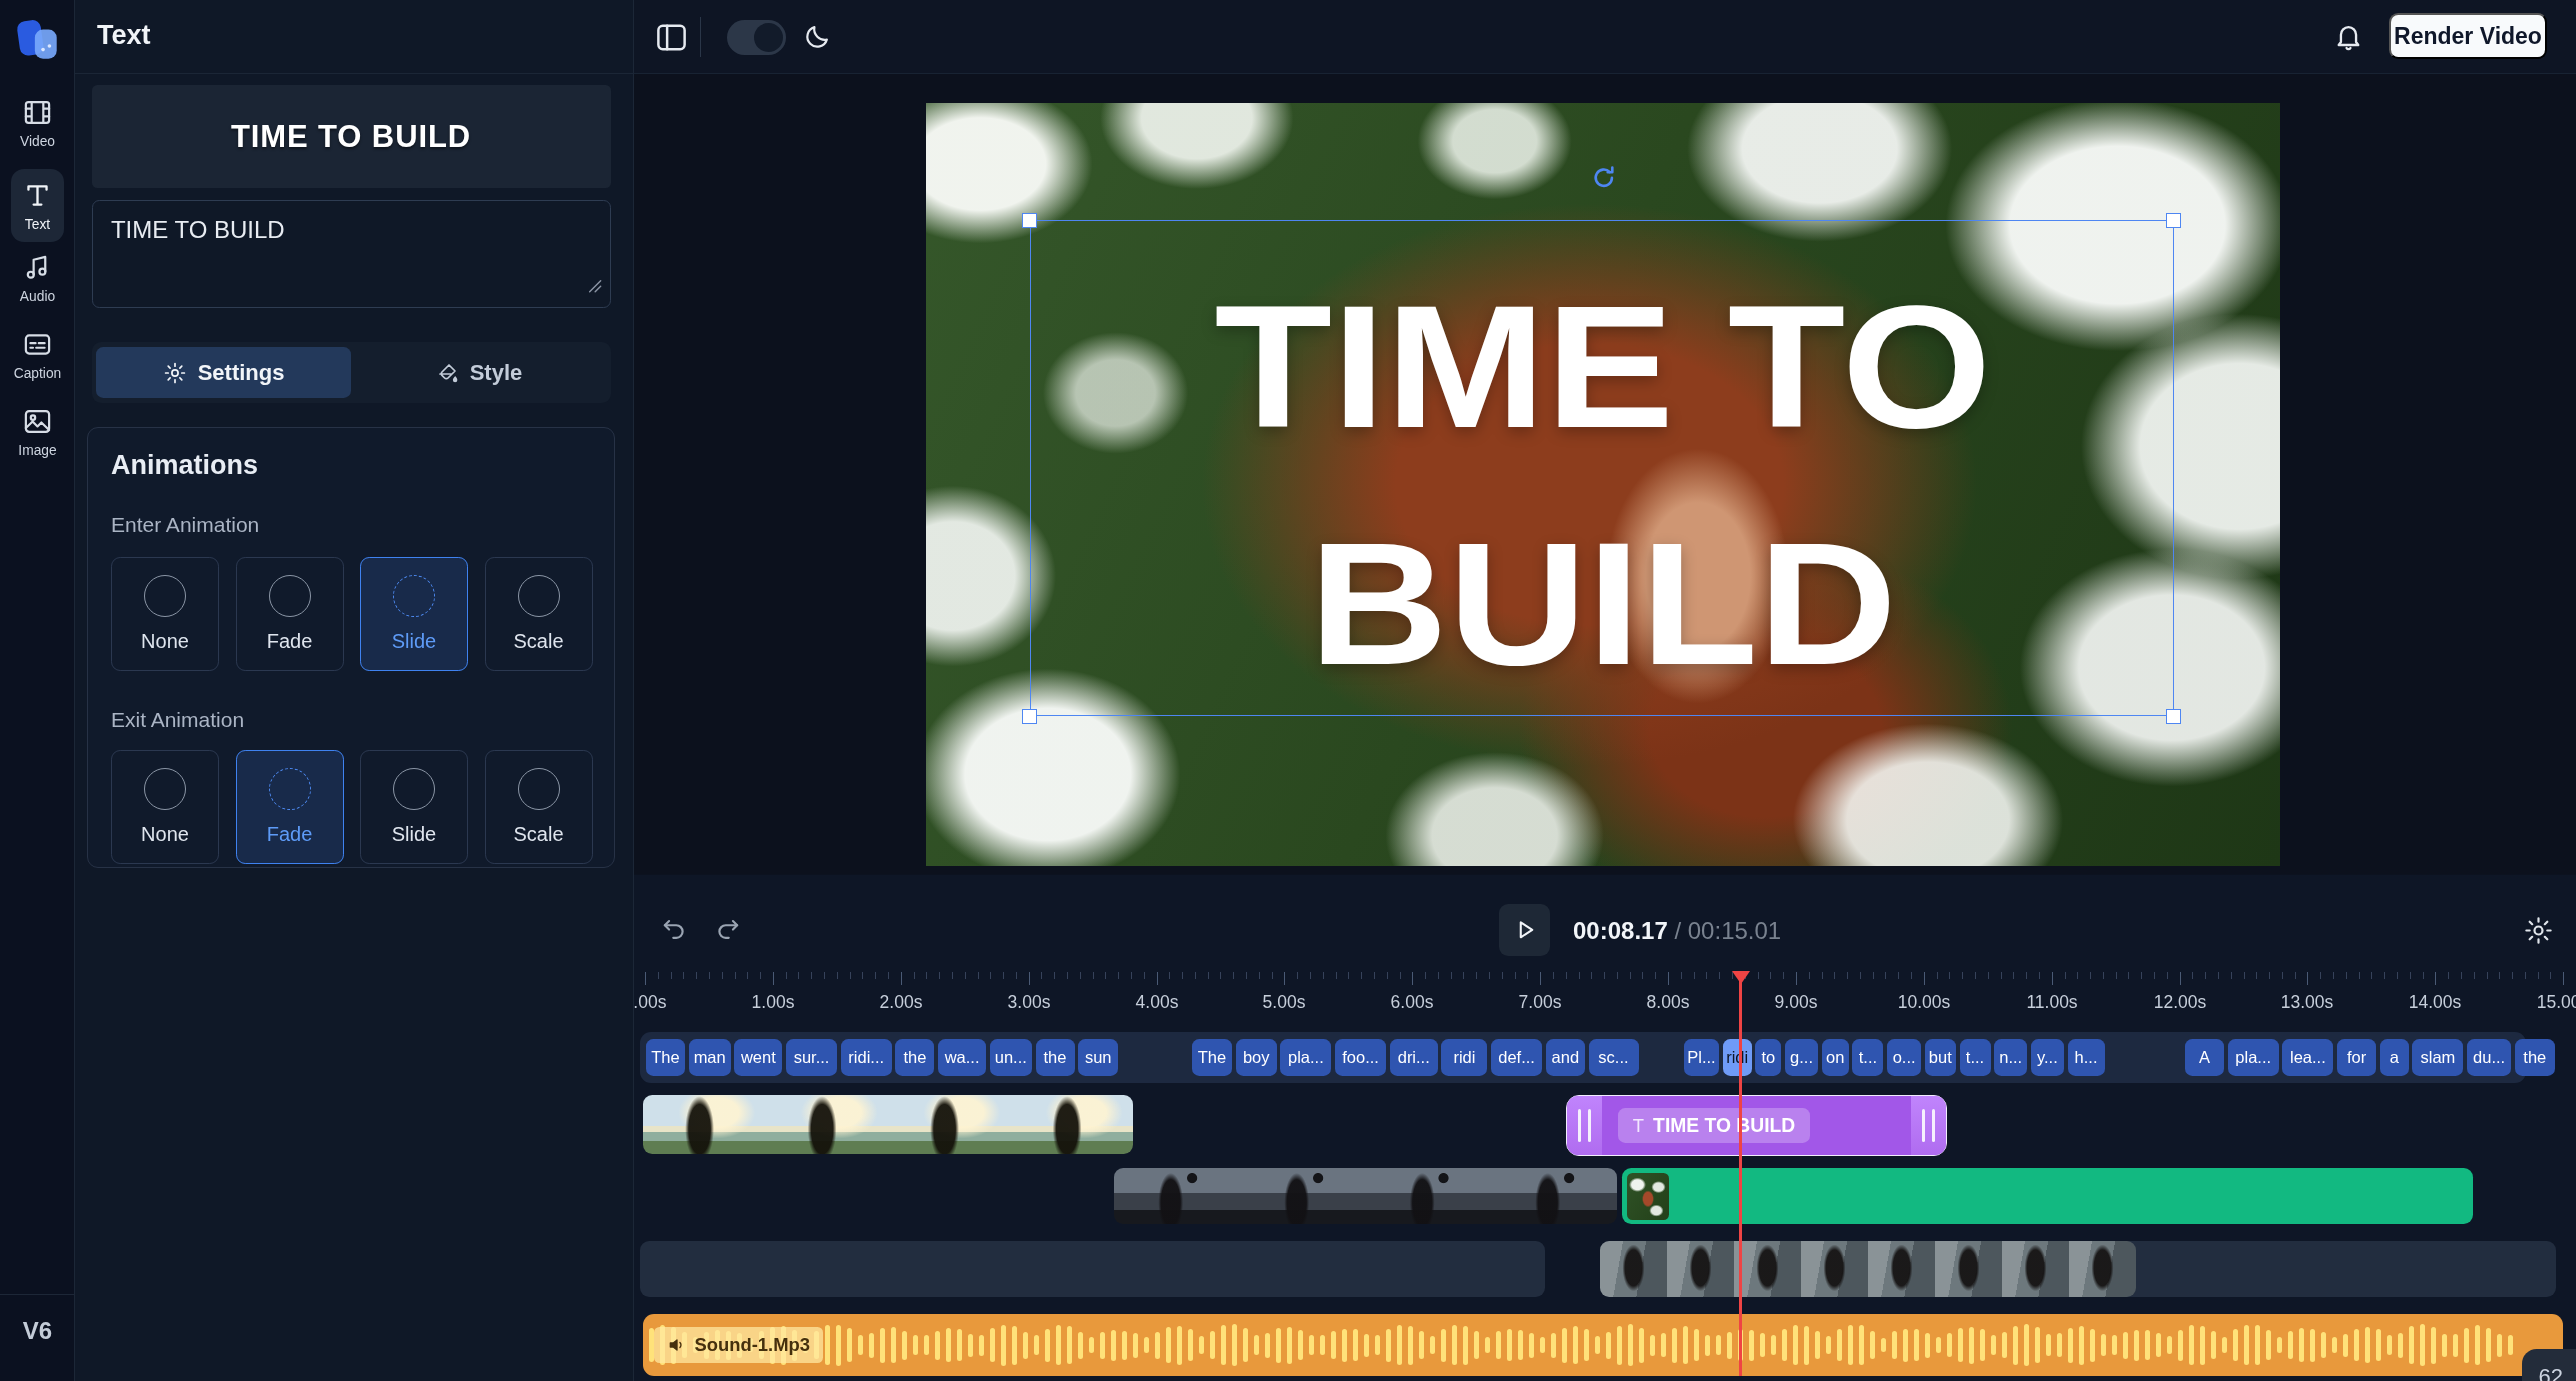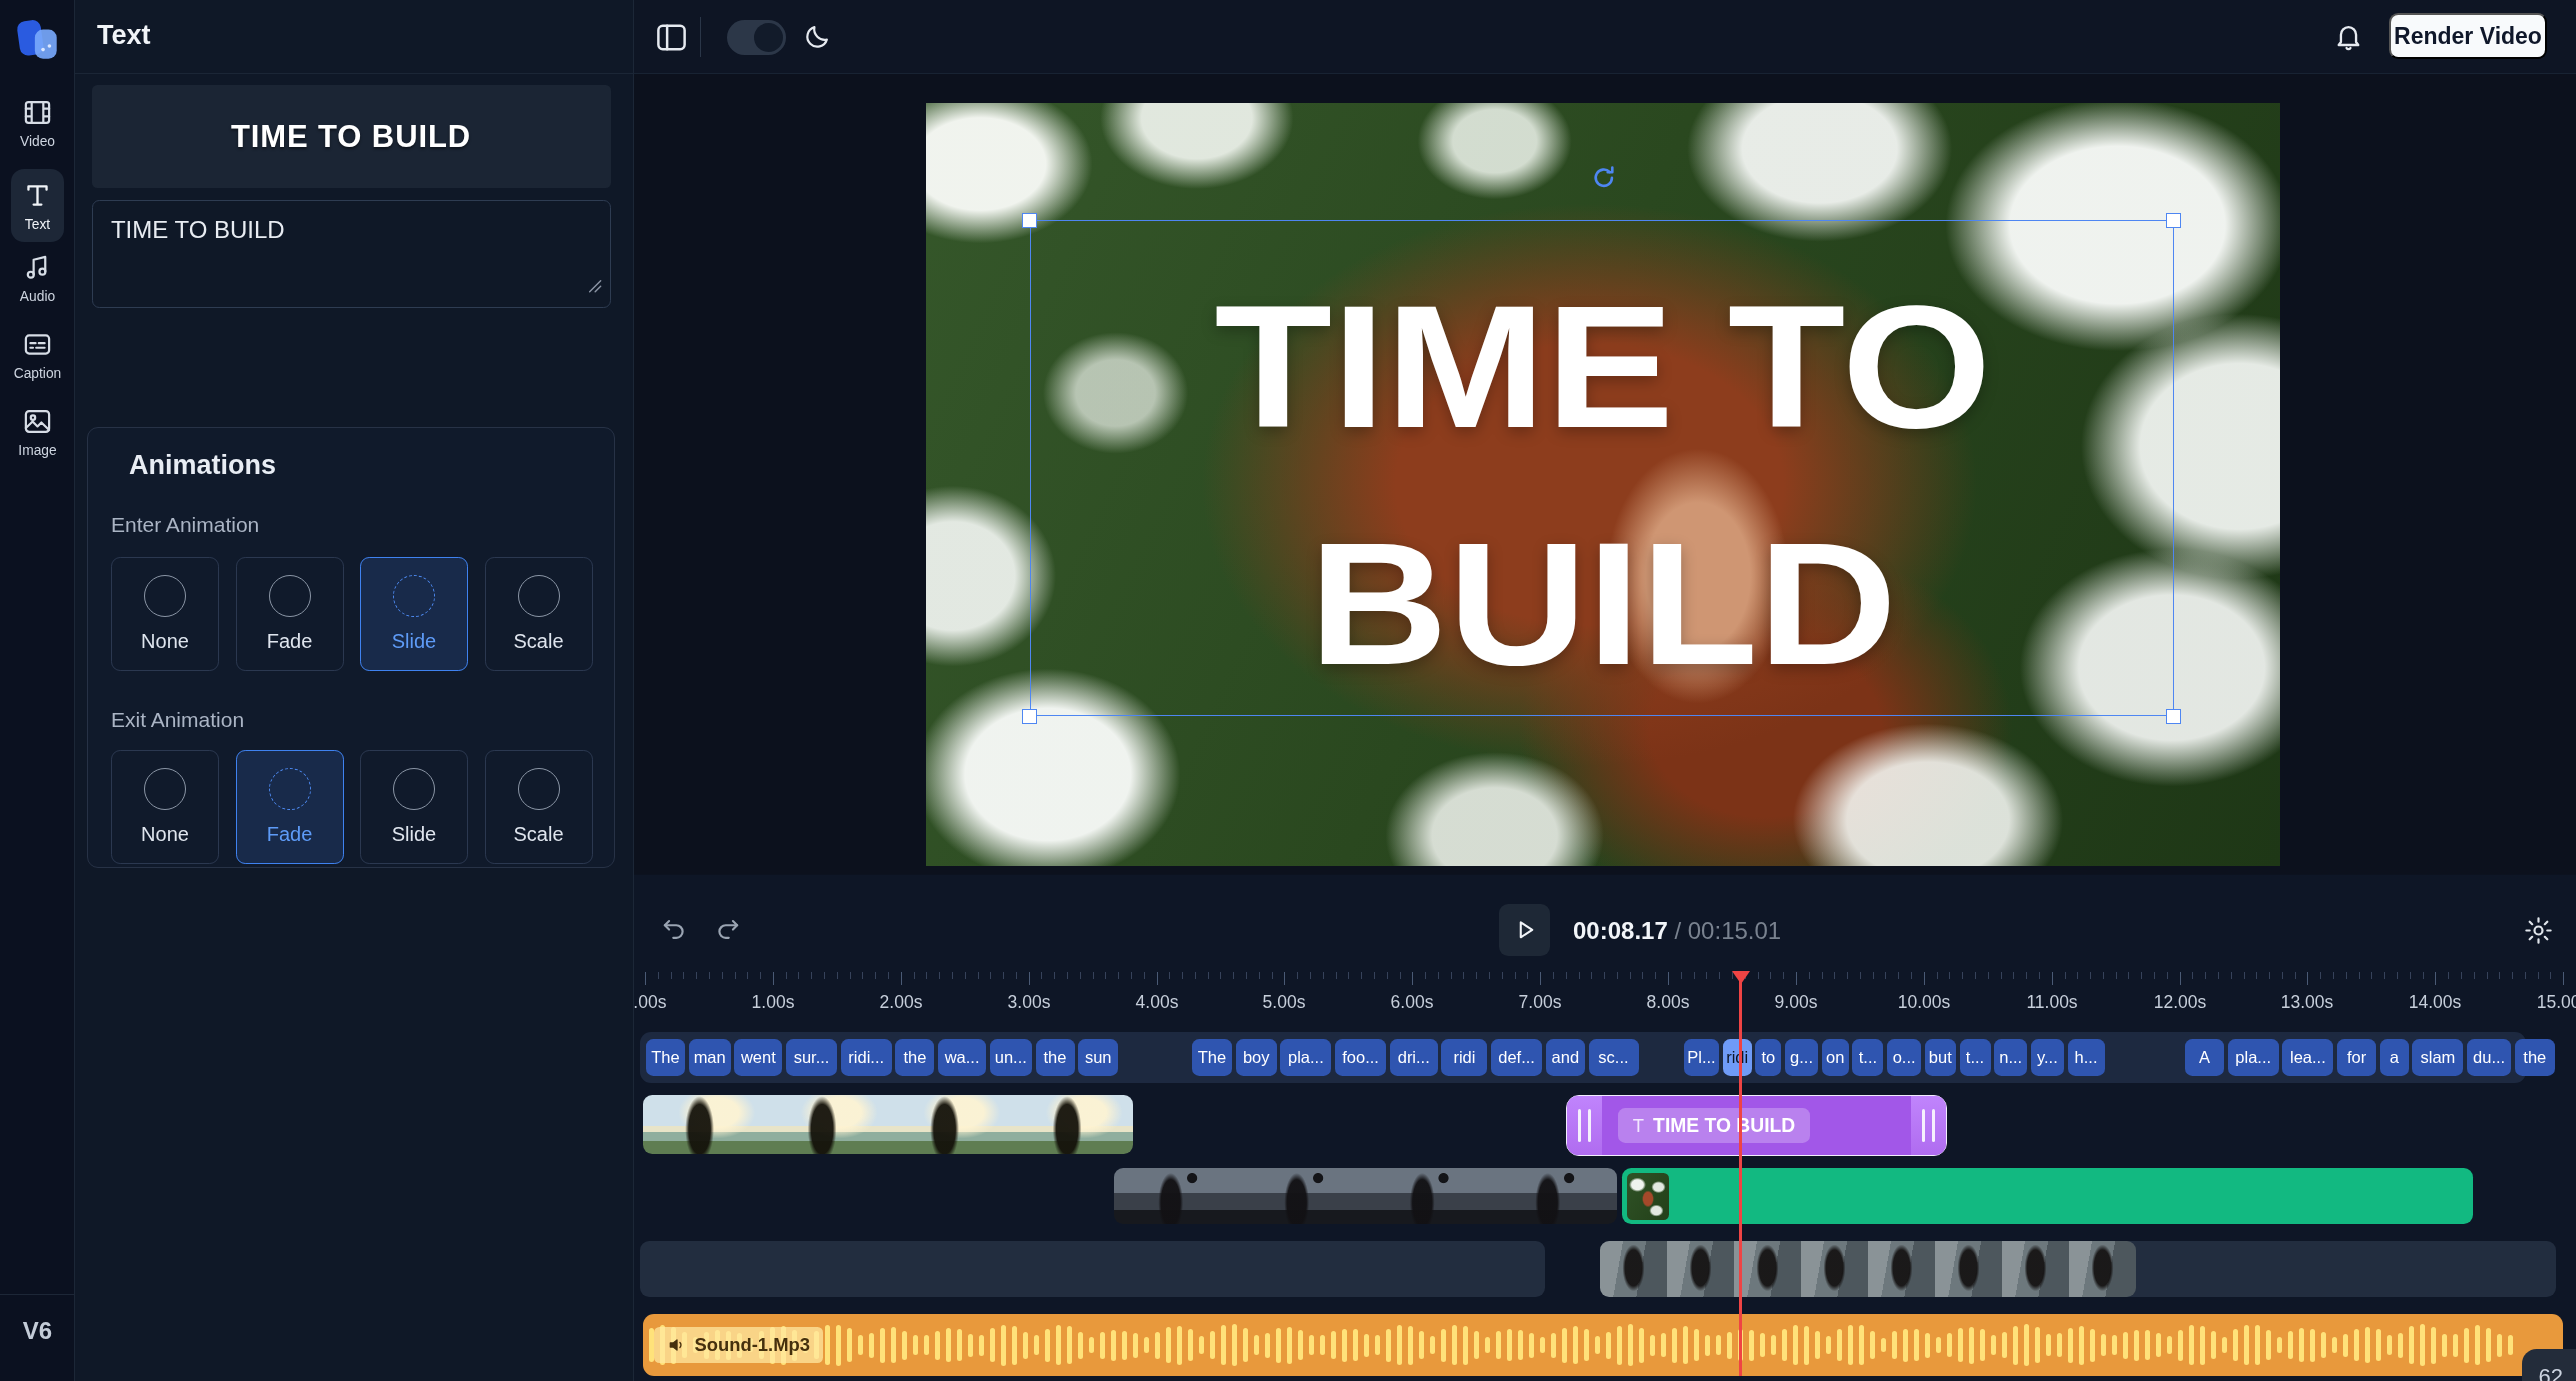--- a/index.html
+++ b/index.html
@@ -33,21 +33,21 @@
                background:#0f1827; border:0.9px solid #2e3c52; border-radius:7.3px;
                color:#e8ecf2; font-size:24px; padding:14.7px 18.4px; }
   .resize-glyph { position:absolute; right:7.3px; bottom:7.3px; }
   .tabs { position:absolute; left:16.5px; top:342px; width:519px; height:61px;
           background:#141e2d; border-radius:9.2px; display:flex; padding:4.6px; }
   .tab { flex:1; display:flex; align-items:center; justify-content:center; gap:11px;
          font-size:22px; font-weight:600; color:#c3ccd9; border-radius:7.3px; }
   .tab.active { background:#23395b; color:#f2f5f9; }
   .anim-card { position:absolute; left:12px; top:427px; width:528px; height:441px;
                background:#101a2b; border:0.9px solid #273246; border-radius:11px; }
-  .anim-title { position:absolute; left:23px; top:22px; font-size:27px; font-weight:bold; color:#e8edf4;margin-left:18px; }
+  .anim-title { position:absolute; left:23px; top:22px; font-size:27px; font-weight:bold; color:#e8edf4; }
   .anim-sub { position:absolute; left:23px; font-size:21px; color:#aab4c4; }
   .opt-row { position:absolute; left:23px; width:485px; display:flex; gap:16.5px; }
   .opt { width:108px; height:114px; border:0.9px solid #2b3850; border-radius:9.2px;
          display:flex; flex-direction:column; align-items:center; justify-content:center; gap:13px; }
   .opt-circle { width:42px; height:42px; border-radius:50%; border:1.8px solid #8b96a6; }
   .opt-label { font-size:20px; color:#dfe5ee; }
   .opt.sel { border:1.8px solid #3f82f0; background:#182a4a; }
   .opt.sel .opt-circle { border:1.8px dashed #4f8cf5; }
   .opt.sel .opt-label { color:#5e9bf7; }
 
@@ -245,20 +245,36 @@
 
     <div class="text-area">
       <span>TIME TO BUILD</span>
       <span class="resize-glyph">
         <svg width="16.5" height="16.5" viewBox="0 0 18 18" stroke="#8a93a3" stroke-width="1.6">
           <path d="M4 16L16 4M10 16l6-6"></path>
         </svg>
       </span>
     </div>
 
+    <div class="tabs">
+      <div class="tab active">
+        <svg width="24" height="24" viewBox="0 0 24 24" fill="none" stroke="#f2f5f9" stroke-width="1.7">
+          <circle cx="12" cy="12" r="3.1"></circle>
+          <path d="M12 2.6v2.6M12 18.8v2.6M2.6 12h2.6M18.8 12h2.6M5.2 5.2l1.9 1.9M16.9 16.9l1.9 1.9M18.8 5.2l-1.9 1.9M7.1 16.9l-1.9 1.9"></path>
+        </svg>
+        <span>Settings</span>
+      </div>
+      <div class="tab">
+        <svg width="24" height="24" viewBox="0 0 24 24" fill="none" stroke="#c3ccd9" stroke-width="1.7">
+          <path d="M7 11l7-7 6 6-7 7a2.4 2.4 0 0 1-3.4 0L7 14.4a2.4 2.4 0 0 1 0-3.4zM5 13h12"></path>
+          <path d="M20.2 16.2s1.3 1.8 1.3 2.7a1.4 1.4 0 0 1-2.8 0c0-.9 1.5-2.7 1.5-2.7z" fill="#c3ccd9"></path>
+        </svg>
+        <span>Style</span>
+      </div>
+    </div>
 
     <div class="anim-card">
       <div class="anim-title">Animations</div>
       <div class="anim-sub" style="top:85px;">Enter Animation</div>
 
       <div class="opt-row" style="top:129px;">
         <div class="opt">
           <span class="opt-circle"></span>
           <span class="opt-label">None</span>
         </div>

